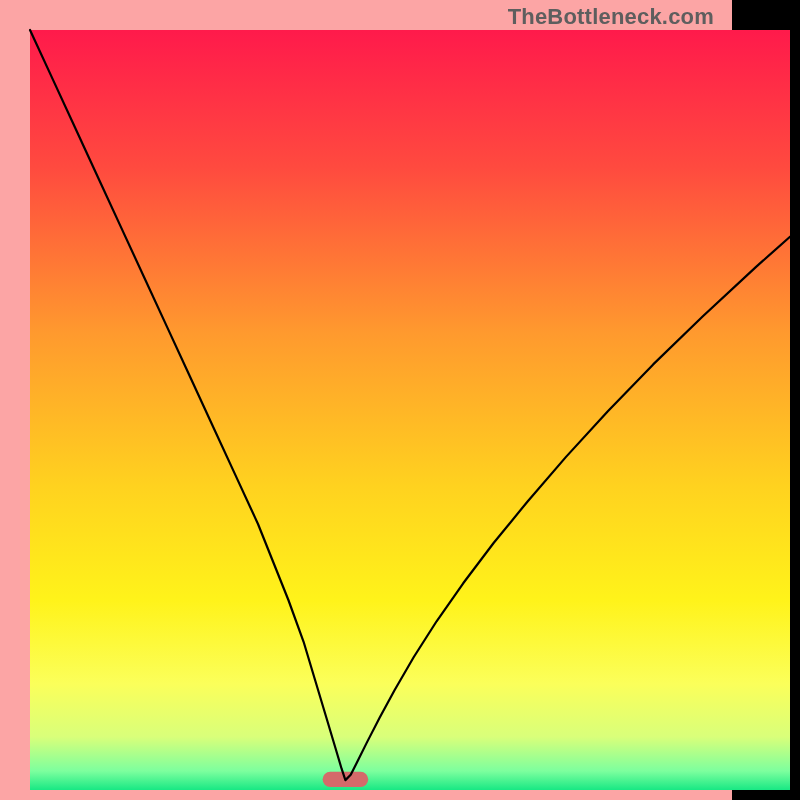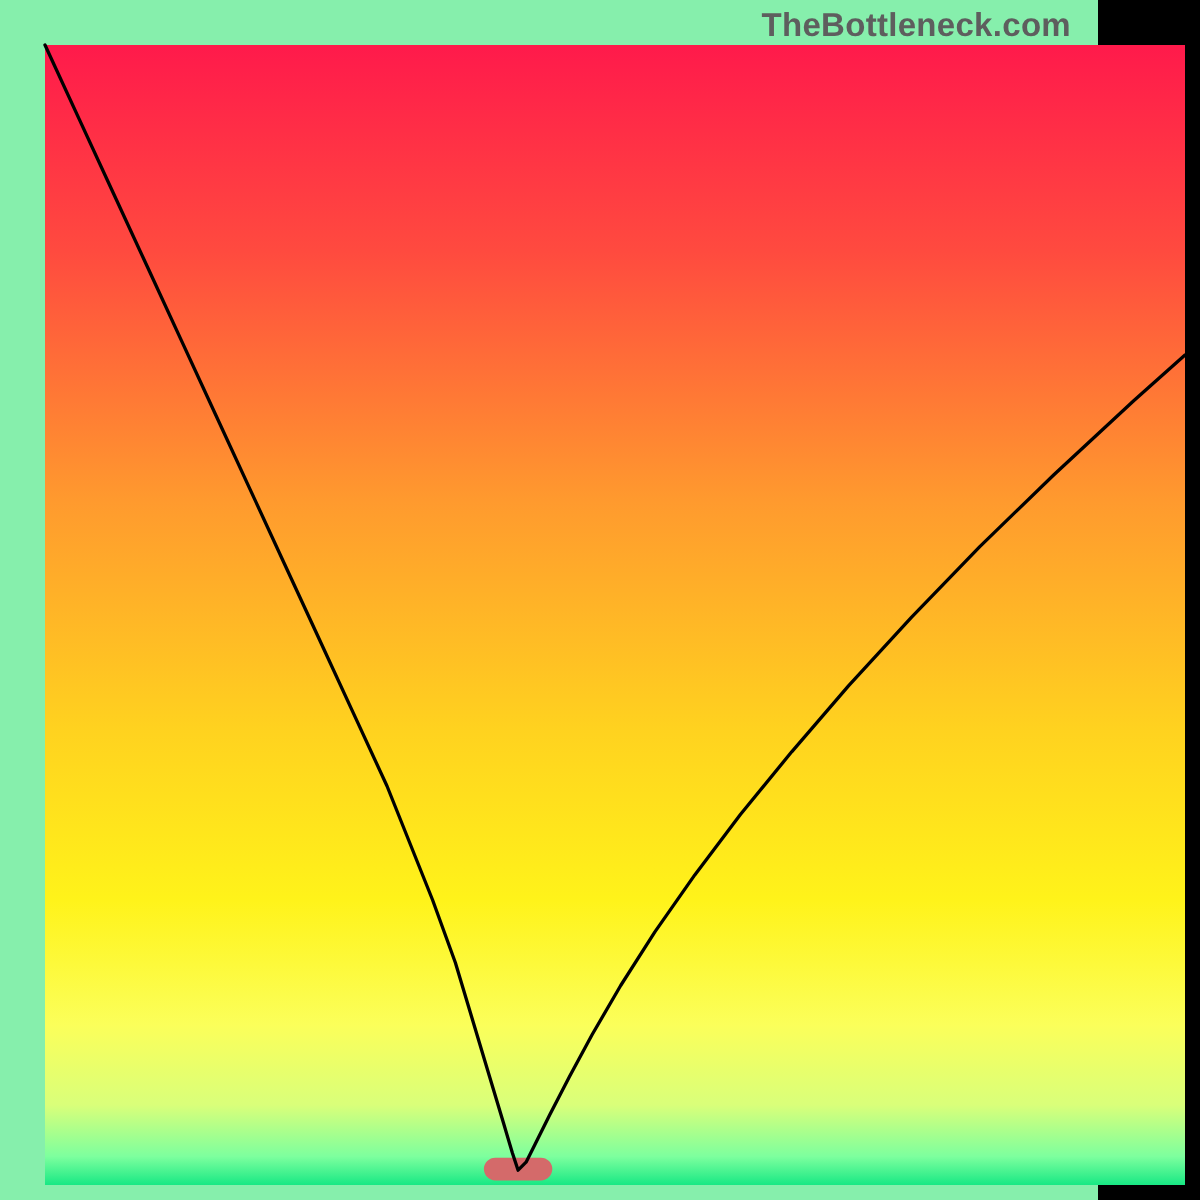--- a/index.html
+++ b/index.html
@@ -7,21 +7,21 @@
     padding: 0;
     width: 800px;
     height: 800px;
     background: #000;
     overflow: hidden;
   }
   .chart-wrap {
     position: relative;
     width: 732px;
     height: 800px;
-    background: #86efac;
+    background: #fca5a5;
   }
   .watermark {
     position: absolute;
     top: 4px;
     right: 18px;
     font-family: Arial, Helvetica, sans-serif;
     font-size: 22px;
     font-weight: 600;
     color: #5e5e5e;
     letter-spacing: 0.2px;

